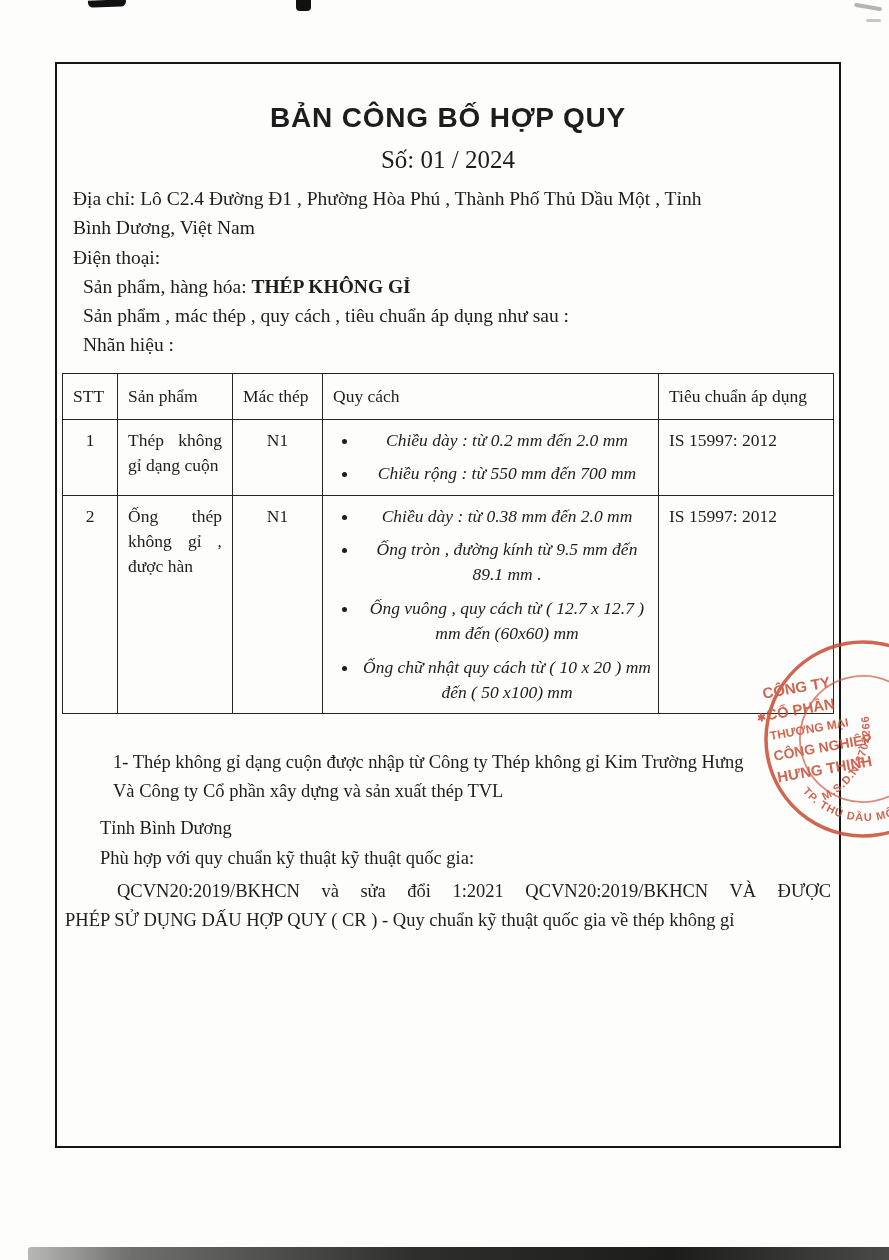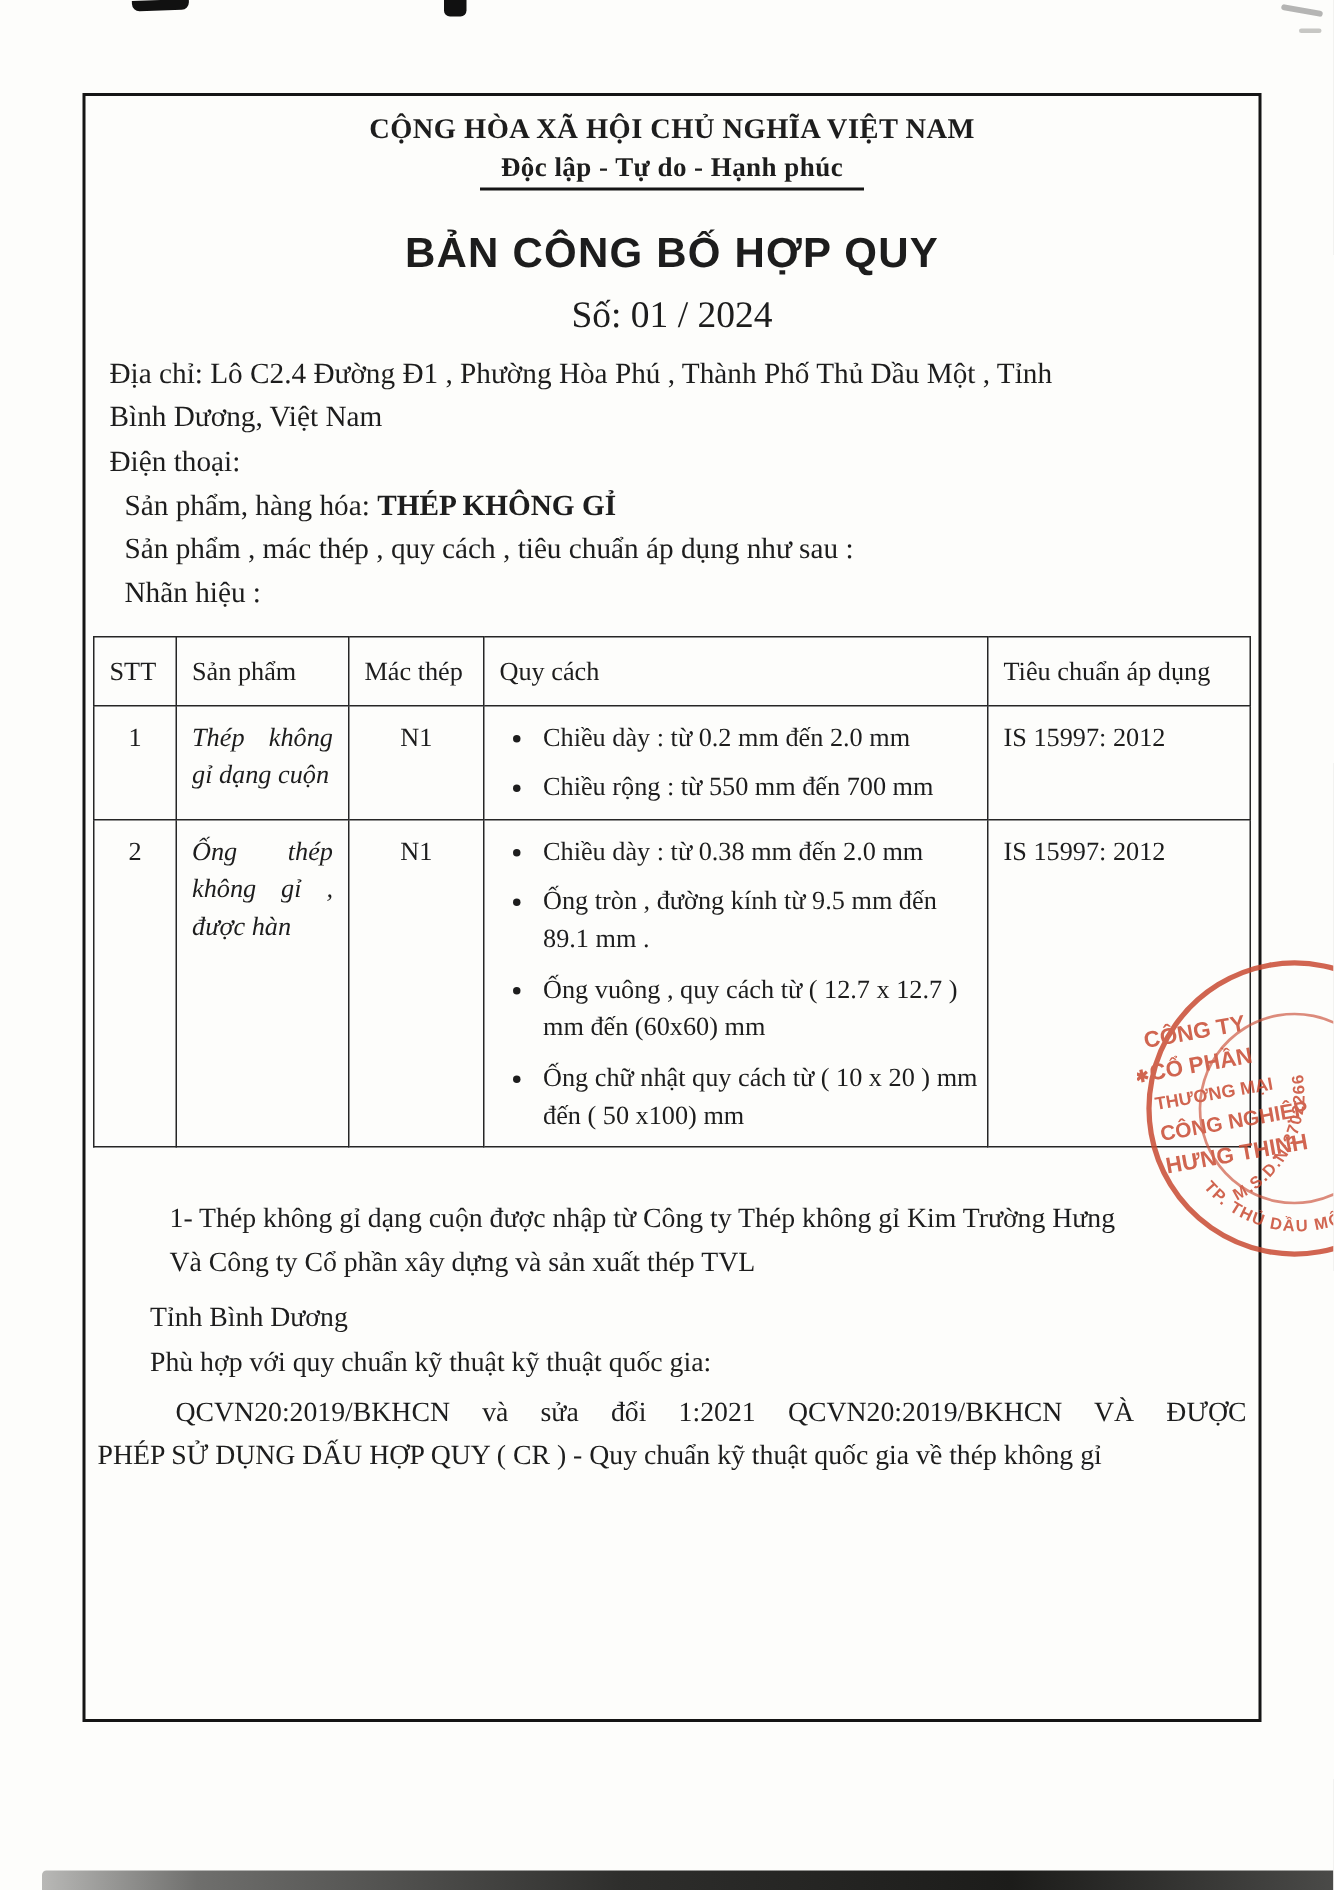--- a/index.html
+++ b/index.html
@@ -59,24 +59,24 @@
   .spec-table col.c1{width:55px;}
   .spec-table col.c2{width:115px;}
   .spec-table col.c3{width:90px;}
   .spec-table col.c4{width:336px;}
   .spec-table th,.spec-table td{
     border:1.5px solid #262626;
     padding:8px 10px;vertical-align:top;line-height:1.45;
   }
   .spec-table th{font-weight:normal;text-align:left;padding:10px;vertical-align:middle;margin-left:48px;}
   .center{text-align:center;}
-  td.justify{text-align:justify;font-style:italic;}
+  td.justify{text-align:justify;}
   td.quycach{padding:8px 6px 8px 14px;}
   ul.bullets{margin:0;padding-left:22px;list-style:disc;}
-  ul.bullets li{margin:0 0 8px 0;padding-left:3px;text-align:left;}
+  ul.bullets li{margin:0 0 8px 0;padding-left:3px;text-align:center;font-style:italic;}
   ul.bullets li:last-child{margin-bottom:0;}
   
   .notes{margin-top:34px;font-size:18.5px;line-height:1.55;}
   .note{margin:0 0 8px 48px;}
   .note.hang{padding-left:27px;text-indent:-27px;text-align:justify;}
   .province-line,.conform-line{margin:2px 0 2px 35px;}
   .final{margin:4px 0 0 0;}
   .final-l1{text-align:justify;text-align-last:justify;text-indent:52px;}
   .final-l2{text-align:left;}
   
@@ -99,26 +99,20 @@
 <div class="page">
 
   <div class="art art-1"></div>
   <div class="art art-2"></div>
   <div class="art art-3"></div>
   <div class="art art-4"></div>
   <div class="scan-edge-bottom"></div>
 
   <div class="border-box">
 
-    <div class="header-block">
-      <div class="nat-title">CỘNG HÒA XÃ HỘI CHỦ NGHĨA VIỆT NAM</div>
-      <div class="motto-wrap">
-        <span class="motto">Độc lập - Tự do - Hạnh phúc</span>
-      </div>
-    </div>
 
     <h1 class="doc-title">BẢN CÔNG BỐ HỢP QUY</h1>
     <div class="doc-number">Số: 01 / 2024</div>
 
     <div class="info-block">
       <p class="info-line"><span>Địa chỉ: Lô C2.4 Đường Đ1 , Phường Hòa Phú , Thành Phố Thủ Dầu Một , Tỉnh</span><br><span>Bình Dương, Việt Nam</span></p>
       <p class="info-line">Điện thoại:</p>
       <p class="info-line indent"><span>Sản phẩm, hàng hóa: </span><span class="product-value">THÉP KHÔNG GỈ</span></p>
       <p class="info-line indent">Sản phẩm , mác thép , quy cách , tiêu chuẩn áp dụng như sau :</p>
       <p class="info-line indent">Nhãn hiệu :</p>

